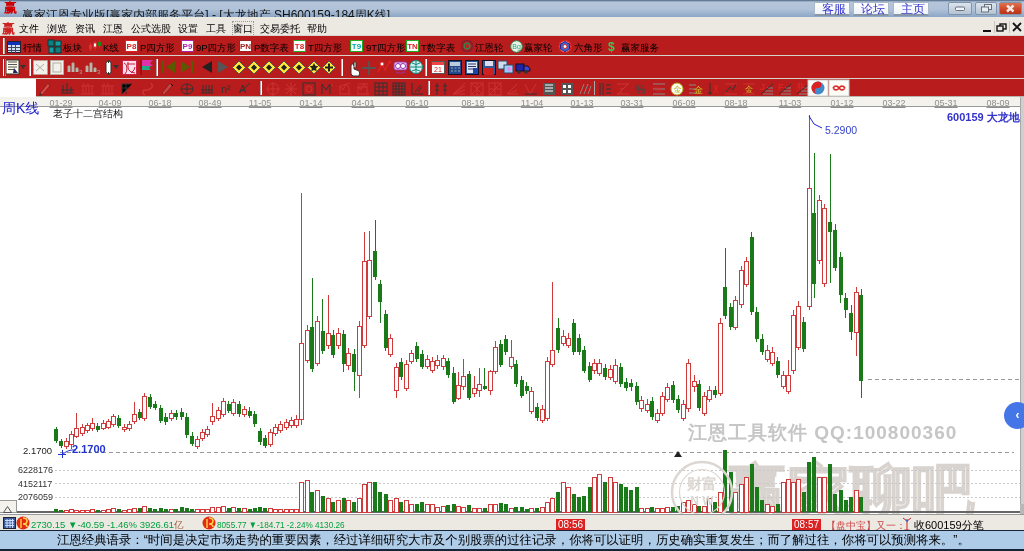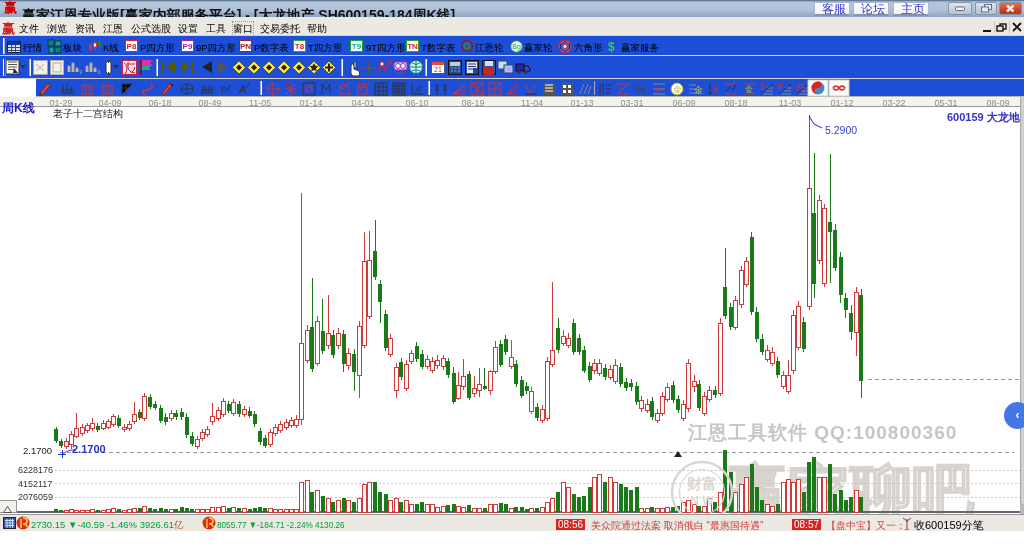--- a/index.html
+++ b/index.html
@@ -1,37 +1,37 @@
 <!DOCTYPE html>
 <html><head><meta charset="utf-8">
 <style>
 *{margin:0;padding:0;box-sizing:border-box}
 html,body{width:1024px;height:551px;overflow:hidden;font-family:"Liberation Sans",sans-serif;}
 #app{position:relative;width:1024px;height:551px;background:#fff;}
 .abs{position:absolute}
 
 #title{left:0;top:0;width:1024px;height:17px;background:linear-gradient(#4a6382 0%,#b5c6db 12%,#b0c2d8 55%,#8ba6c6 100%);font-size:11px;color:#000;}
 #title .logo{position:absolute;left:4px;top:1px;width:15px;height:14px;color:#c00;font-weight:bold;font-size:13px;line-height:14px;}
-#title .ttext{position:absolute;left:22px;top:7px;font-size:14px;font-weight:bold;color:#111;}
+#title .ttext{position:absolute;left:22px;top:7px;font-size:12px;font-weight:normal;color:#111;}
 .tbtn{position:absolute;top:2px;height:14px;background:linear-gradient(#fff,#eef2f7);border:1px solid #aab8c8;border-bottom:2px solid #8897a8;color:#3333cc;font-size:12px;text-align:left;padding-left:7px;line-height:13px;}
 .wbtn{position:absolute;top:2px;height:13px;border-radius:2px;border:1px solid #8194a9;}
 
 #menubar{left:0;top:17px;width:1024px;height:19px;background:#ece9e2;border-bottom:1px solid #d8d5cc;font-size:10px;color:#000;}
 #menubar span.m{position:absolute;top:4.5px;}
 #menubar .mlogo{position:absolute;left:2px;top:3px;color:#c22;font-weight:bold;font-size:13px;}
 
-.trow{left:0;width:1024px;background:#1d4ed8;}
+.trow{left:0;width:1024px;background:#b91c1c;}
 #row2{top:36px;height:20px;border-bottom:1px solid #d6d3ca;color:#000;}
 #row2 .it{position:absolute;top:5.5px;font-size:9.5px;}
 #row3{top:56px;height:23px;border-bottom:1px solid #d6d3ca;}
 #row4{top:79px;height:18px;border-bottom:1px solid #b8b5ac;margin-left:36px;}
 
 #dstrip{left:0;top:97px;width:1024px;height:10px;background:#f4f2ed;border-bottom:1px solid #999;}
-#dstrip span{position:absolute;top:0.5px;font-size:9px;color:#8e8e8e;transform:translateX(-50%);white-space:nowrap;}
-#zhouk{left:2px;top:100px;color:#2222cc;font-size:12px;font-weight:bold;}
+#dstrip span{position:absolute;top:0.5px;font-size:9px;color:#8e8e8e;transform:translateX(-50%);white-space:nowrap;text-decoration:underline;}
+#zhouk{left:2px;top:100px;color:#2222cc;font-size:14px;font-weight:normal;}
 #laozi{left:53px;top:107px;color:#111;font-size:10px;}
 #code{left:947px;top:110px;color:#3333cc;font-size:11px;font-weight:bold;white-space:nowrap;}
 #p529{left:825px;top:124px;color:#3344cc;font-size:10.5px;}
 #lbl217{left:23px;top:445px;color:#222;font-size:9.5px;}
 #lbl217b{left:72px;top:443px;color:#2233cc;font-size:11px;font-weight:bold;}
 .vlabel{color:#333;font-size:9px;}
 
 #wm1{left:688px;top:420px;color:#c6c6c6;font-size:19px;font-weight:bold;letter-spacing:1px;}
 
 
@@ -566,22 +566,22 @@
         <path d="M5 3v9" stroke="#ffd24a" stroke-width="1.4"></path>
       </svg>
       <span class="abs g" style="left:31px;top:4px;font-size:9.5px">2730.15 ▼-40.59 -1.46% 3926.61<span style="color:#953">亿</span></span>
       <svg class="abs" style="left:202px;top:1px" width="14" height="14">
         <circle cx="7" cy="7" r="6.5" fill="#e22a10"></circle>
         <path d="M7 2q4 0 4 3t-4 3q4 0 4 3" stroke="#ffd24a" stroke-width="1.6" fill="none"></path>
         <path d="M5 3v9" stroke="#ffd24a" stroke-width="1.4"></path>
       </svg>
       <span class="abs g" style="left:217px;top:4px;font-size:9.5px;transform:scaleX(.86);transform-origin:0 50%">8055.77 ▼-184.71 -2.24% 4130.26</span>
       <b class="abs ts" style="left:556px;top:3.5px">08:56</b>
-      <span class="abs rd" style="left:591px;top:3.5px">美众院通过法案 取消俄白 “最惠国待遇”</span>
       <b class="abs ts" style="left:792px;top:3.5px">08:57</b>
       <span class="abs rd" style="left:826px;top:3.5px">【盘中宝】又一：</span>
       <svg class="abs" style="left:901px;top:2px" width="12" height="13">
         <path d="M6 4v9M2 1l4 3 4-3M3.5 13h5" stroke="#c22" fill="none"></path>
         <circle cx="6" cy="3.5" r="1.2" fill="#36c"></circle>
       </svg>
       <span class="abs" style="left:914px;top:2.5px;color:#000;font-size:11px">收600159分笔</span>
     </div>
 
+<div class="abs" id="qbar"><span style="margin-left:57px;">江恩经典语录：“时间是决定市场走势的重要因素，经过详细研究大市及个别股票的过往记录，你将可以证明，历史确实重复发生；而了解过往，你将可以预测将来。”。</span></div>
 </div>
 </body></html>

